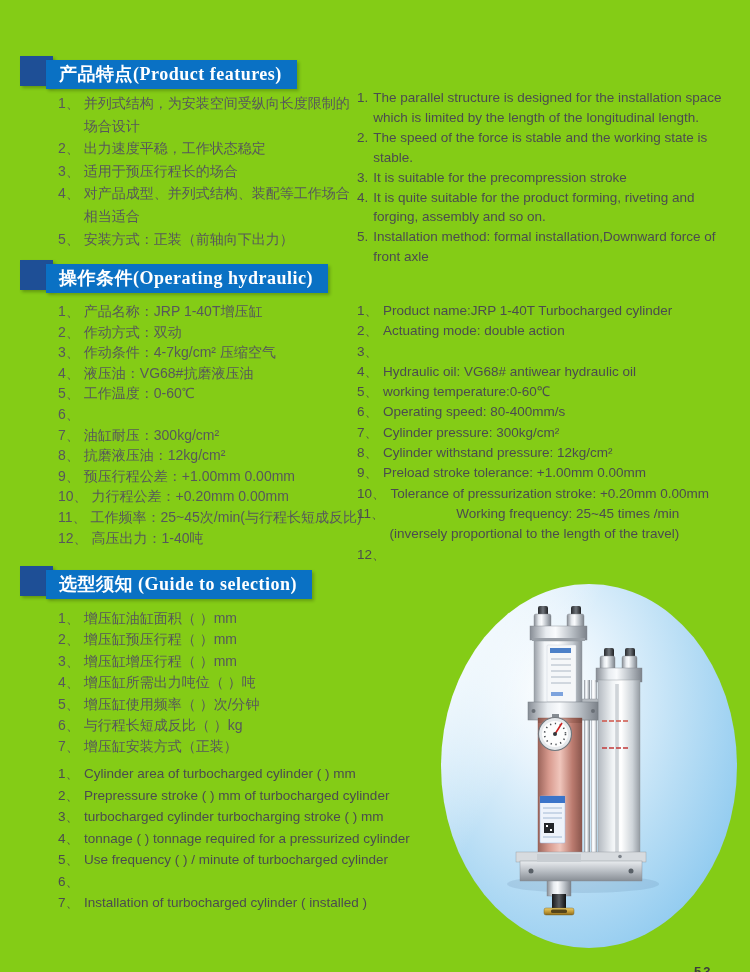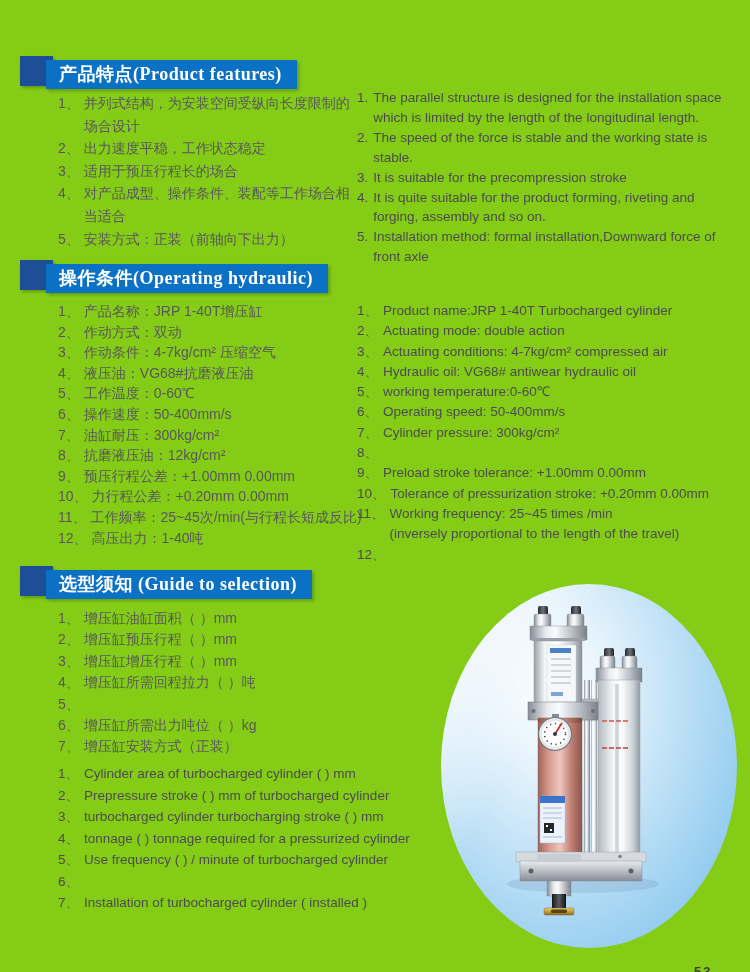--- a/index.html
+++ b/index.html
@@ -29,21 +29,21 @@
   .en-list{font-size:13.5px;color:#4b4c4f;}
   .en-list .num{margin-right:5px;}
   .s1-zh{left:58px;top:92px;width:298px;}
   .s1-zh li{line-height:22.6px;}
   .s1-en{left:357px;top:88px;width:383px;}
   .s1-en li{line-height:19.9px;}
   .s2-zh{left:58px;top:301px;width:308px;}
   .s2-zh li{line-height:20.6px;}
   .s2-en{left:357px;top:301px;width:392px;}
   .s2-en li{line-height:20.3px;}
-  .s2-en .txt{white-space:pre-line;}
+  .s2-en .txt{white-space:pre-line;text-align:right;}
   .s3-zh{left:58px;top:608px;width:330px;}
   .s3-zh li{line-height:21.4px;}
   .s3-en{left:58px;top:763px;width:438px;}
   .s3-en li{line-height:21.5px;}
   .s1-banner{left:20px;top:56px;}
   .s2-banner{left:20px;top:260px;}
   .s3-banner{left:20px;top:566px;}
   
   .photo-wrap{position:absolute;left:441px;top:584px;width:296px;height:364px;}
   .photo-ellipse{
@@ -76,21 +76,21 @@
     <li>
         <span class="num">2、</span>
         <span class="txt">出力速度平稳，工作状态稳定</span>
       </li>
     <li>
         <span class="num">3、</span>
         <span class="txt">适用于预压行程长的场合</span>
       </li>
     <li>
         <span class="num">4、</span>
-        <span class="txt">对产品成型、操作条件、装配等工作场合相当适合</span>
+        <span class="txt">对产品成型、并列式结构、装配等工作场合相当适合</span>
       </li>
     <li>
         <span class="num">5、</span>
         <span class="txt">安装方式：正装（前轴向下出力）</span>
       </li>
   </ul>
   <ul class="en-list s1-en">
     <li>
         <span class="num">1.</span>
         <span class="txt">The parallel structure is designed for the installation space which is limited by the length of the longitudinal length.</span>
@@ -133,21 +133,20 @@
     <li>
         <span class="num">4、</span>
         <span class="txt">液压油：VG68#抗磨液压油</span>
       </li>
     <li>
         <span class="num">5、</span>
         <span class="txt">工作温度：0-60℃</span>
       </li>
     <li>
         <span class="num">6、</span>
-        <span class="txt">操作速度：50-400mm/s</span>
       </li>
     <li>
         <span class="num">7、</span>
         <span class="txt">油缸耐压：300kg/cm²</span>
       </li>
     <li>
         <span class="num">8、</span>
         <span class="txt">抗磨液压油：12kg/cm²</span>
       </li>
     <li>
@@ -171,40 +170,40 @@
     <li>
         <span class="num">1、</span>
         <span class="txt">Product name:JRP 1-40T Turbocharged cylinder</span>
       </li>
     <li>
         <span class="num">2、</span>
         <span class="txt">Actuating mode: double action</span>
       </li>
     <li>
         <span class="num">3、</span>
-        <span class="txt">Actuating conditions: 4-7kg/cm² compressed air</span>
       </li>
     <li>
         <span class="num">4、</span>
         <span class="txt">Hydraulic oil: VG68# antiwear hydraulic oil</span>
       </li>
     <li>
         <span class="num">5、</span>
         <span class="txt">working temperature:0-60℃</span>
       </li>
     <li>
         <span class="num">6、</span>
-        <span class="txt">Operating speed: 50-400mm/s</span>
+        <span class="txt">Operating speed: 80-400mm/s</span>
       </li>
     <li>
         <span class="num">7、</span>
         <span class="txt">Cylinder pressure: 300kg/cm²</span>
       </li>
     <li>
         <span class="num">8、</span>
+        <span class="txt">Cylinder withstand pressure: 12kg/cm²</span>
       </li>
     <li>
         <span class="num">9、</span>
         <span class="txt">Preload stroke tolerance: +1.00mm 0.00mm</span>
       </li>
     <li>
         <span class="num">10、</span>
         <span class="txt">Tolerance of pressurization stroke: +0.20mm 0.00mm</span>
       </li>
     <li>
@@ -229,28 +228,29 @@
     <li>
         <span class="num">2、</span>
         <span class="txt">增压缸预压行程（ ）mm</span>
       </li>
     <li>
         <span class="num">3、</span>
         <span class="txt">增压缸增压行程（ ）mm</span>
       </li>
     <li>
         <span class="num">4、</span>
-        <span class="txt">增压缸所需回程拉力（ ）吨</span>
+        <span class="txt">增压缸所需出力吨位（ ）吨</span>
       </li>
     <li>
         <span class="num">5、</span>
+        <span class="txt">增压缸使用频率（ ）次/分钟</span>
       </li>
     <li>
         <span class="num">6、</span>
-        <span class="txt">增压缸所需出力吨位（ ）kg</span>
+        <span class="txt">与行程长短成反比（ ）kg</span>
       </li>
     <li>
         <span class="num">7、</span>
         <span class="txt">增压缸安装方式（正装）</span>
       </li>
   </ul>
   <ul class="en-list s3-en">
     <li>
         <span class="num">1、</span>
         <span class="txt">Cylinder area of turbocharged cylinder ( ) mm</span>

